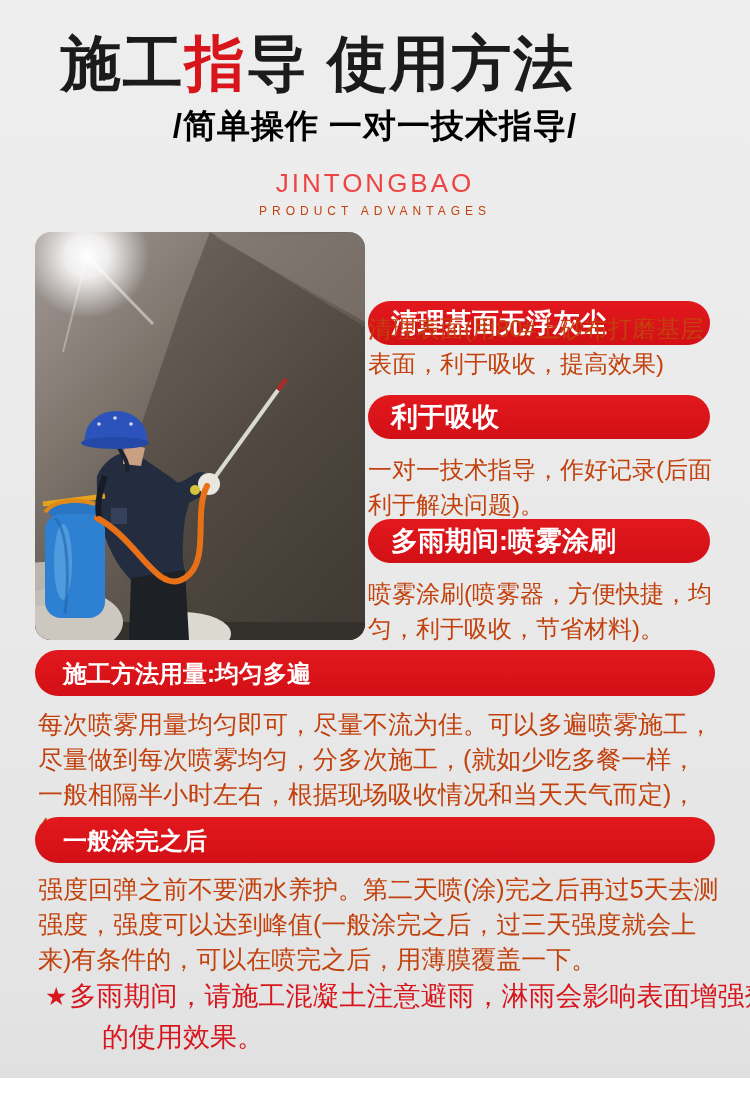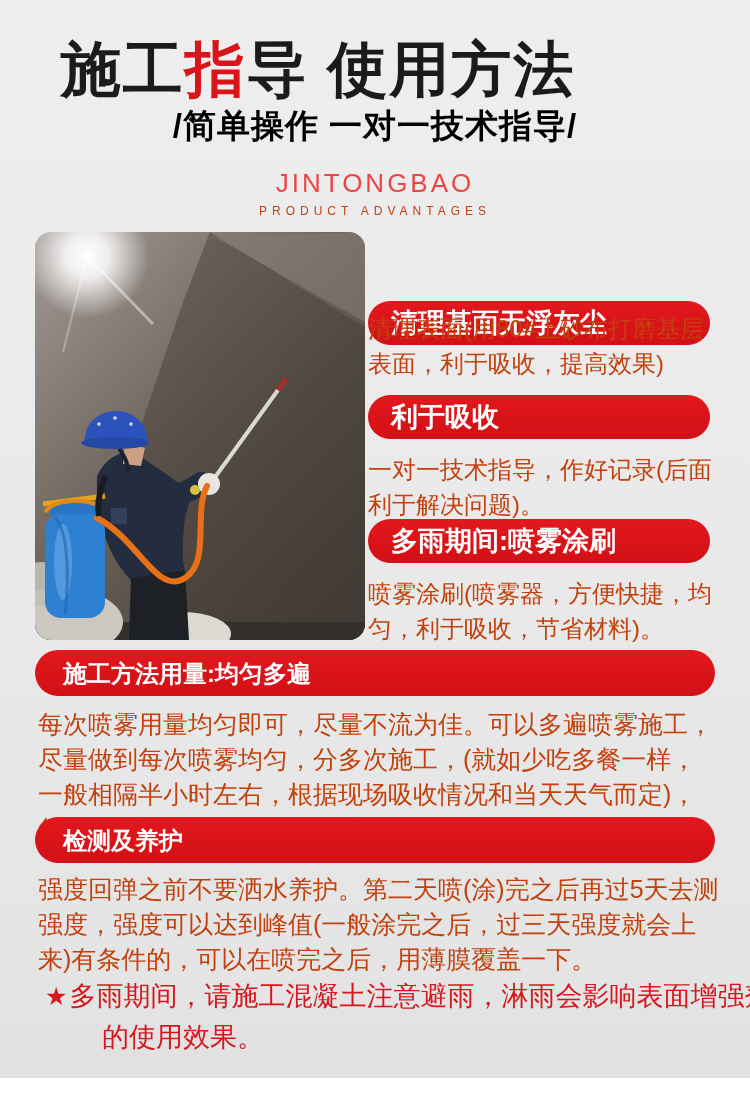--- a/index.html
+++ b/index.html
@@ -8,21 +8,21 @@
     font-family:"Liberation Sans","DejaVu Sans",sans-serif;
     background:#ffffff;
   }
   .gray-panel{
     position:absolute;left:0;top:0;width:750px;height:1078px;
     background:linear-gradient(180deg,#eeeeee 0%,#e9e9e9 55%,#e4e4e4 92%,#e0e0e0 100%);
   }
   
   .title{
     position:absolute;left:0;top:24px;width:636px;text-align:center;
-    font-size:60px;font-weight:bold;letter-spacing:2px;color:#1b1b1b;white-space:nowrap;margin-top:6px;
+    font-size:60px;font-weight:bold;letter-spacing:2px;color:#1b1b1b;white-space:nowrap;
   }
   .title .red{color:#d8151a;}
   .subtitle{
     position:absolute;left:0;top:104px;width:750px;text-align:center;
     font-size:33px;font-weight:bold;color:#000000;letter-spacing:1px;
   }
   .watermark{position:absolute;left:0;top:168px;width:750px;text-align:center;}
   .watermark .wm1{font-size:26px;color:#ef4444;letter-spacing:3px;}
   .watermark .wm2{font-size:12px;color:#c2410c;letter-spacing:5px;margin-top:5px;}
   
@@ -140,17 +140,17 @@
 
   <div class="ribbon side r2">利于吸收</div>
   <div class="body-text side-body b2">一对一技术指导，作好记录(后面利于解决问题)。</div>
 
   <div class="ribbon side r3">多雨期间:喷雾涂刷</div>
   <div class="body-text side-body b3">喷雾涂刷(喷雾器，方便快捷，均匀，利于吸收，节省材料)。</div>
 
   <div class="ribbon wide r4">施工方法用量:均匀多遍</div>
   <div class="body-text wide-body b4">每次喷雾用量均匀即可，尽量不流为佳。可以多遍喷雾施工，尽量做到每次喷雾均匀，分多次施工，(就如少吃多餐一样，一般相隔半小时左右，根据现场吸收情况和当天天气而定)，每天喷4遍，2天，共计喷八遍。</div>
 
-  <div class="ribbon wide r5">检测及养护</div>
+  <div class="ribbon wide r5">一般涂完之后</div>
   <div class="body-text wide-body b5">强度回弹之前不要洒水养护。第二天喷(涂)完之后再过5天去测强度，强度可以达到峰值(一般涂完之后，过三天强度就会上来)有条件的，可以在喷完之后，用薄膜覆盖一下。</div>
 
   <div class="note"><span class="star">★</span><span>多雨期间，请施工混凝土注意避雨，淋雨会影响表面增强剂的使用效果。</span></div>
 </div>
 
 </body></html>

